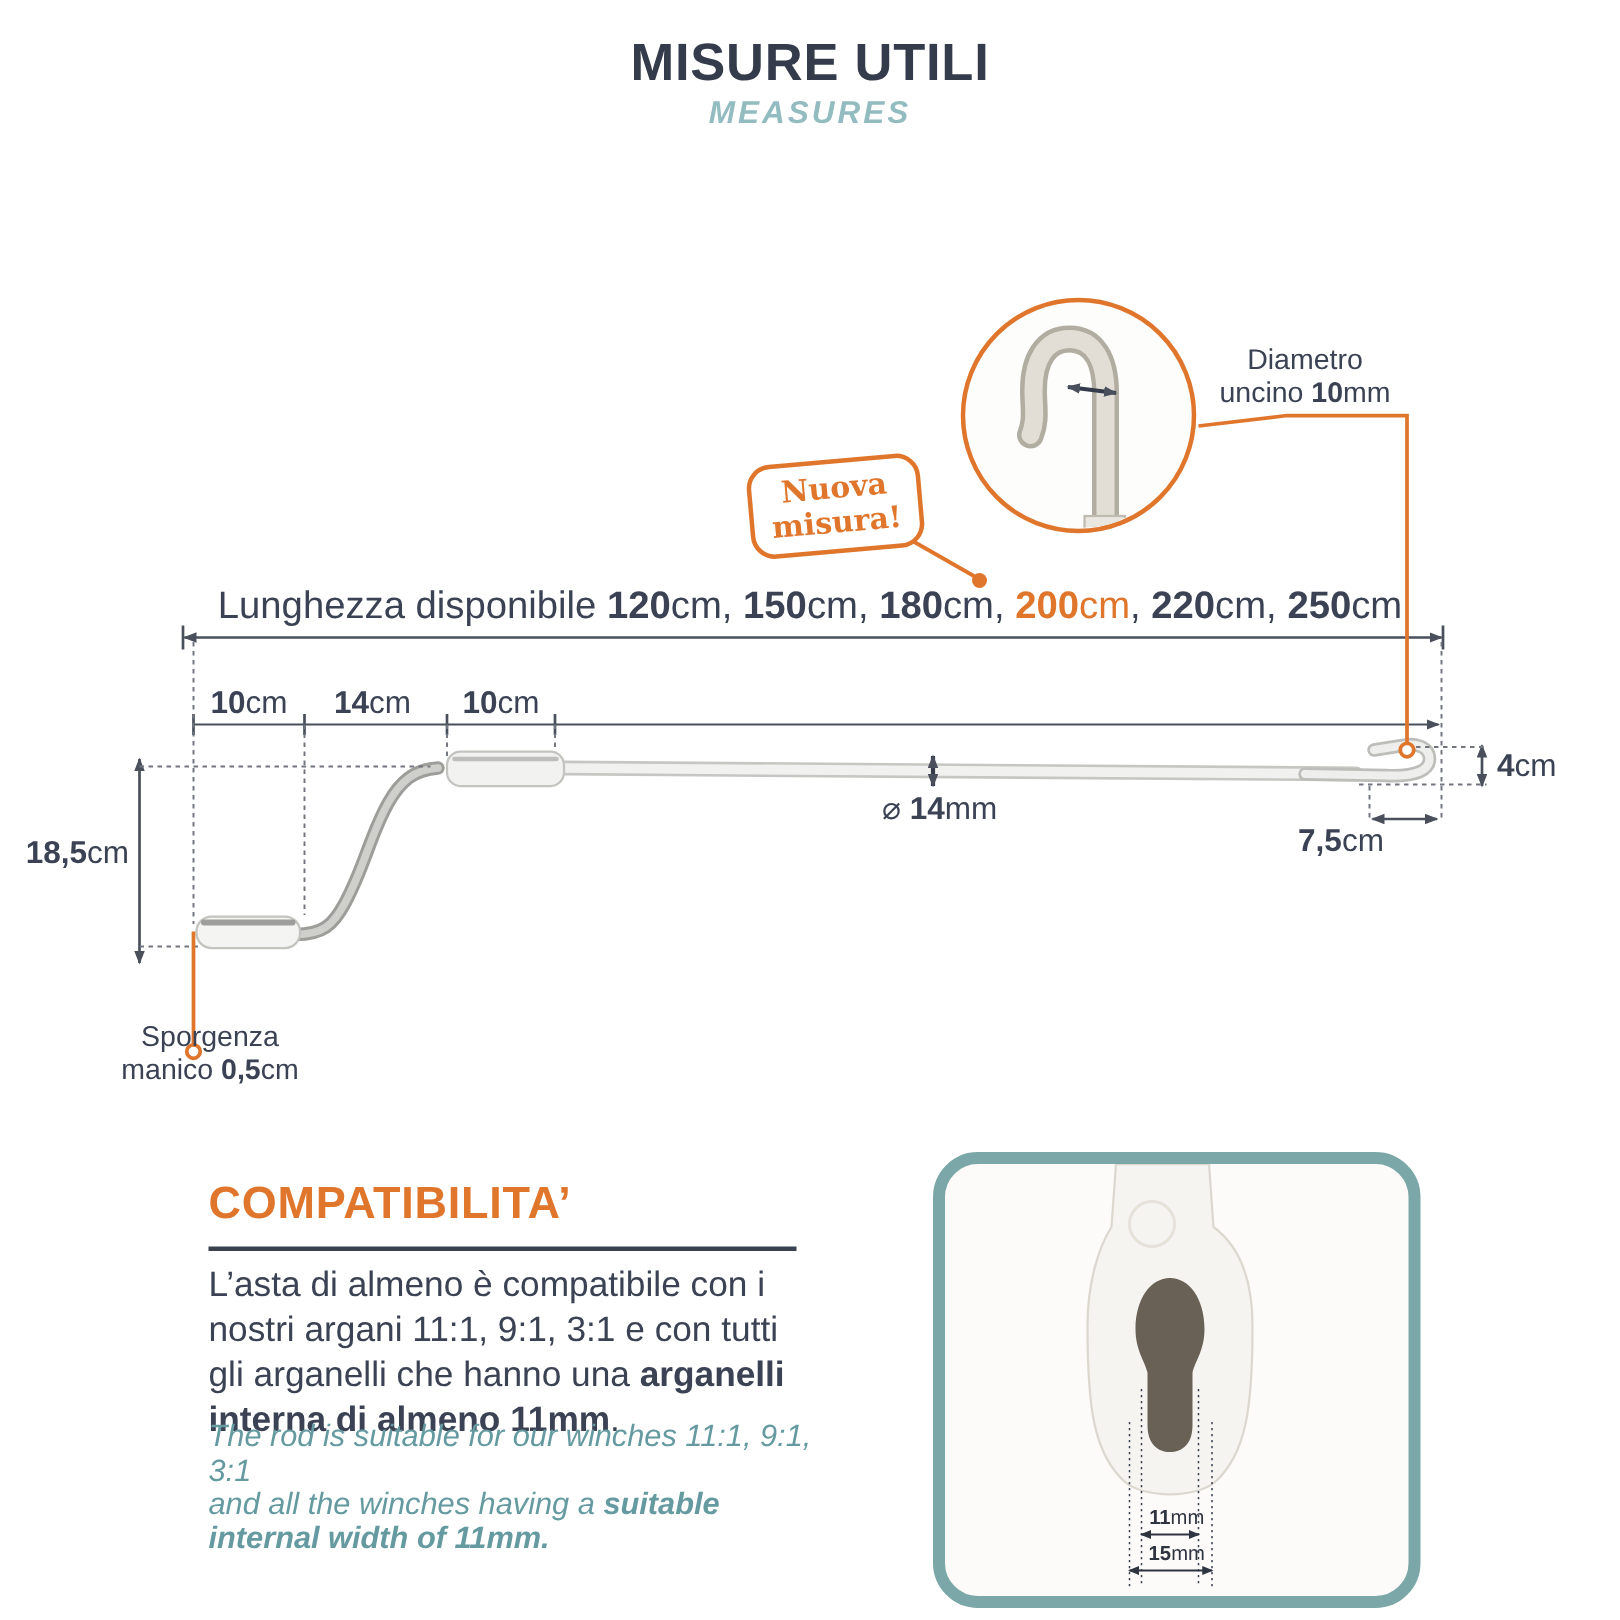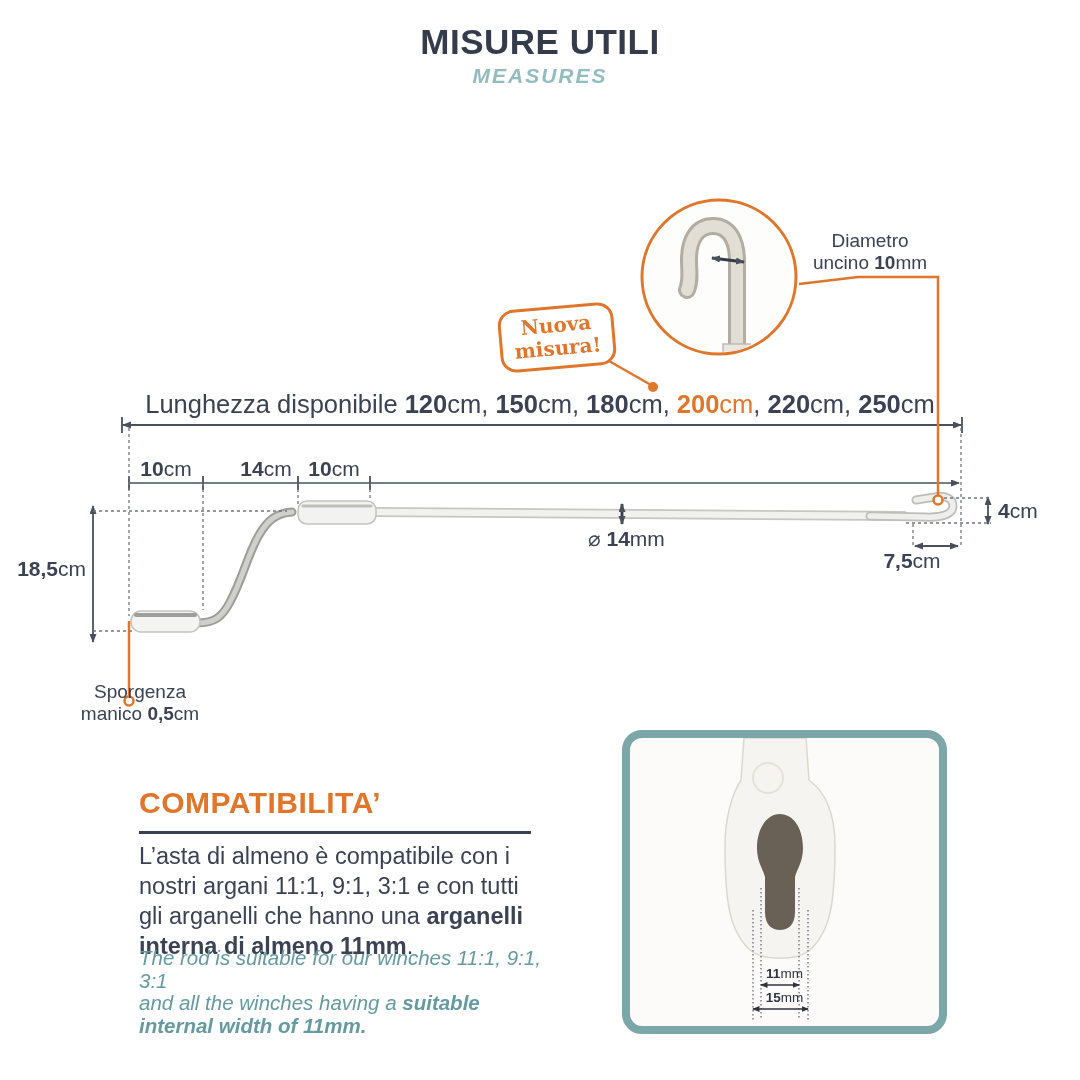--- a/index.html
+++ b/index.html
@@ -33,22 +33,22 @@
   
   .compat-head{left:139px;top:786px;font-size:30px;font-weight:800;letter-spacing:.5px;
                color:var(--orange);}
   .compat-rule{left:139px;top:831px;width:392px;height:3px;background:#39404f;}
   .compat-it{left:139px;top:841px;width:430px;font-size:23.5px;line-height:30px;color:#3b4254;}
   .compat-it .b{font-weight:700;}
   .compat-en{left:139px;top:947px;width:430px;font-size:20.5px;line-height:22.5px;
              font-style:italic;color:var(--teal);}
   .compat-en .b{font-weight:700;}
   
-  .inset{left:622px;top:730px;width:325px;height:304px;border:8px solid var(--inset-border);
-         border-radius:20px;background:#fcfbf9;}
+  .inset{left:622px;top:768px;width:325px;height:304px;border:8px solid var(--inset-border);
+         border-radius:30px;background:#fcfbf9;}
   .inset .dim-s{position:absolute;left:0;width:100%;text-align:center;font-size:13.5px;
                 color:#2f3540;}
   svg{display:block;}
   .overlay{left:0;top:0;pointer-events:none;}
 </style>
 </head>
 <body>
 
 <div id="stage">
 
@@ -134,26 +134,26 @@
   <div class="abs lbl-2line" style="left:796px;top:230px;width:148px;">
     <div>Diametro</div>
     <div><span>uncino </span><b>10</b><span>mm</span></div>
   </div>
 
   <div class="abs lengths">
     <span>Lunghezza disponibile </span><span id="length-sizes"><span class="num">120</span><span class="">cm</span><span>, </span><span class="num">150</span><span class="">cm</span><span>, </span><span class="num">180</span><span class="">cm</span><span>, </span><span class="num hl">200</span><span class="hl">cm</span><span>, </span><span class="num">220</span><span class="">cm</span><span>, </span><span class="num">250</span><span class="">cm</span></span>
   </div>
 
   <div class="abs dim" style="left:126px;top:457px;width:80px;text-align:center;"><span class="num">10</span><span class="unit">cm</span></div>
-  <div class="abs dim" style="left:226px;top:457px;width:80px;text-align:center;"><span class="num">14</span><span class="unit">cm</span></div>
+  <div class="abs dim" style="left:194px;top:457px;width:80px;text-align:right;"><span class="num">14</span><span class="unit">cm</span></div>
   <div class="abs dim" style="left:294px;top:457px;width:80px;text-align:center;"><span class="num">10</span><span class="unit">cm</span></div>
   <div class="abs dim" style="left:14px;top:557px;width:72px;text-align:right;"><span class="num">18,5</span><span class="unit">cm</span></div>
   <div class="abs dim" style="left:588px;top:527px;"><span>⌀ </span><span class="num">14</span><span class="unit">mm</span></div>
   <div class="abs dim" style="left:998px;top:499px;"><span class="num">4</span><span class="unit">cm</span></div>
-  <div class="abs dim" style="left:873px;top:549px;width:78px;text-align:center;"><span class="num">7,5</span><span class="unit">cm</span></div>
+  <div class="abs dim" style="left:855px;top:549px;width:78px;text-align:center;"><span class="num">7,5</span><span class="unit">cm</span></div>
   <div class="abs lbl-2line" style="left:60px;top:681px;width:160px;">
     <div>Sporgenza</div>
     <div><span>manico </span><b>0,5</b><span>cm</span></div>
   </div>
 
   <div class="abs compat-head">COMPATIBILITA’</div>
   <div class="abs compat-rule"></div>
   <div class="abs compat-it" id="compat-it">
       <div><span>L’asta di almeno è compatibile con i</span></div>
       <div><span>nostri argani 11:1, 9:1, 3:1 e con tutti</span></div>

